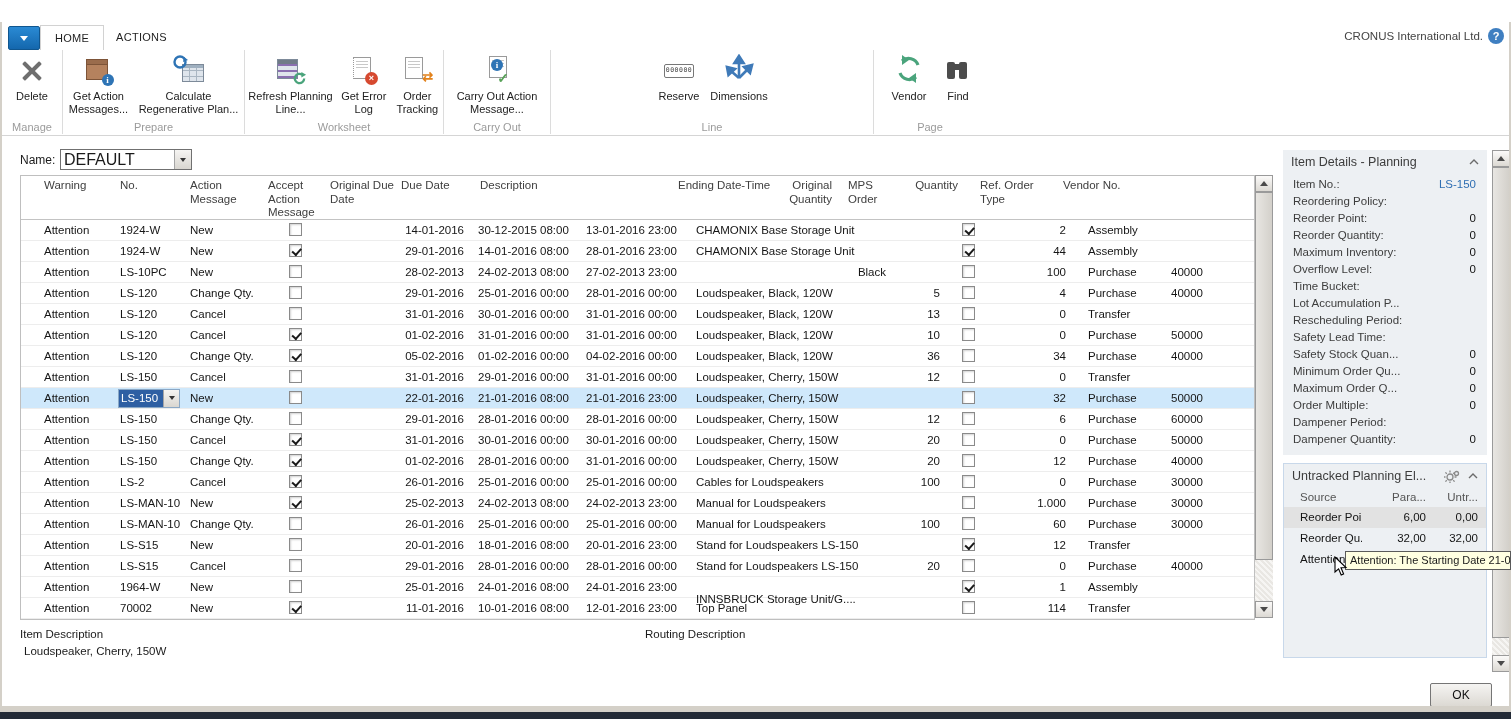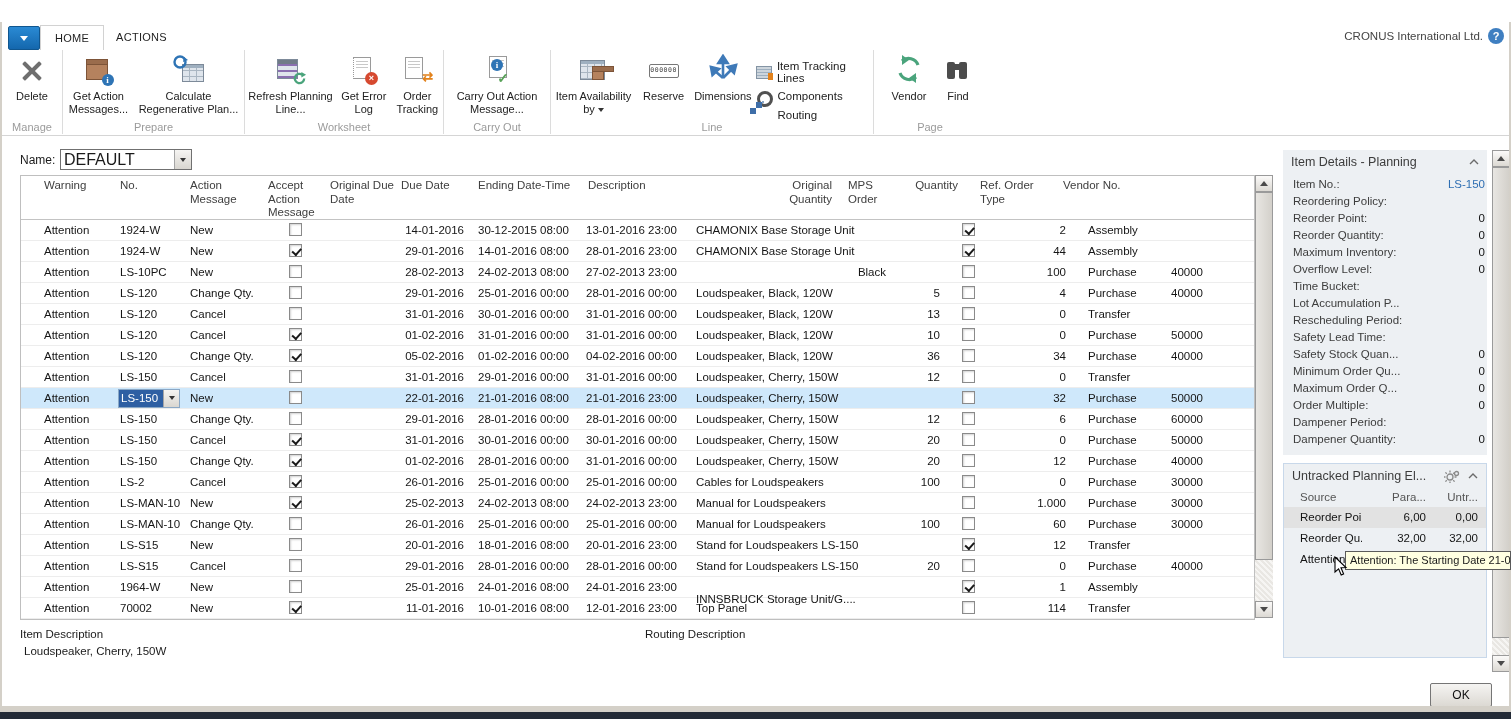--- a/index.html
+++ b/index.html
@@ -102,21 +102,21 @@
   .tri-dn-s{width:0;height:0;border-left:4px solid transparent;border-right:4px solid transparent;border-top:5px solid #4a4a4a;}
   .hatch{position:absolute;left:0;width:18px;background:repeating-linear-gradient(45deg,#e9e7e3 0 2px,#f6f5f3 2px 4px);}
   
   .foot-lab{position:absolute;font-size:11.5px;color:#1a1a1a;}
   
   .panel{position:absolute;left:1283px;width:204px;background:#edf0f3;}
   .panel-h{position:relative;height:24px;font-size:12.5px;color:#3c3c3c;padding:5px 6px 0 8px;box-sizing:border-box;}
   .chev{position:absolute;right:8px;top:9px;}
   .gear{position:absolute;right:26px;top:6px;}
   .fields{padding:2px 0 0 0;}
-  .f-row{display:flex;height:17px;font-size:11.5px;line-height:17px;padding:0 2px 0 10px;}
+  .f-row{display:flex;height:17px;font-size:11.5px;line-height:17px;padding:0 11px 0 10px;}
   .f-row .fl{flex:1;color:#3d3d3d;white-space:nowrap;overflow:hidden;}
   .f-row .fv{color:#111;}
   .f-row .fv.link{color:#2f6fb3;}
   .ut-head{display:flex;height:19px;font-size:11.5px;color:#555;line-height:19px;}
   .ut-row{display:flex;height:21px;font-size:11.5px;color:#141414;line-height:21px;}
   .ut-row.selgray{background:#e2e2e2;}
   .ut-c1{flex:1;padding-left:16px;white-space:nowrap;overflow:hidden;}
   .ut-c2{width:64px;text-align:right;}
   .ut-c3{width:52px;text-align:right;padding-right:8px;}
   .ut-head .ut-c1{padding-left:16px;}
@@ -223,27 +223,20 @@
             <span class="green-check" style="right:5px;bottom:2px;">✓</span>
           </div>
           <div class="blabel">Carry Out Action Message...</div>
         </div>
       </div>
       <div class="glabel">Carry Out</div>
     </div>
 
     <div class="rgroup" style="left:551px;width:323px;">
       <div class="btnrow">
-        <div class="bigbtn" style="width:86px;">
-          <div class="ic32">
-            <span class="gridtbl" style="left:4px;top:6px;width:23px;height:18px;"></span>
-            <span class="boxbrown" style="left:16px;top:16px;width:10px;height:8px;"></span>
-          </div>
-          <div class="blabel"><span>Item Availability by</span><span class="tri-dn"></span></div>
-        </div>
         <div class="bigbtn" style="width:52px;">
           <div class="ic32">
               <span class="reservebox">000000</span>
             </div>
           <div class="blabel">Reserve</div>
         </div>
         <div class="bigbtn" style="width:64px;">
           <div class="ic32">
             <svg width="30" height="30" viewBox="0 0 30 30">
               <g stroke="#3f7ab8" stroke-width="2.6" fill="#3f7ab8">
@@ -251,38 +244,20 @@
                   <polygon points="15,2 10.5,9 19.5,9"></polygon>
                 <line x1="15" y1="24" x2="24" y2="15"></line>
                   <polygon points="28,11 20,13 26,19"></polygon>
                 <line x1="15" y1="24" x2="7" y2="17"></line>
                   <polygon points="3,13 4.5,21 11,15"></polygon>
               </g>
             </svg>
           </div>
           <div class="blabel">Dimensions</div>
         </div>
-        <div class="smallstack" style="width:118px;">
-          <div class="smallbtn">
-            <span class="ic16">
-                <span class="itl-grid"></span>
-              </span>
-            <span>Item Tracking Lines</span>
-          </div>
-          <div class="smallbtn">
-            <span class="ic16">
-                <span class="ring"></span>
-              </span>
-            <span>Components</span>
-          </div>
-          <div class="smallbtn">
-            <span class="ic16"><span class="routesq"></span></span>
-            <span>Routing</span>
-          </div>
-        </div>
       </div>
       <div class="glabel">Line</div>
     </div>
 
     <div class="rgroup" style="left:874px;width:112px;border-right:none;">
       <div class="btnrow">
         <div class="bigbtn" style="width:54px;">
           <div class="ic32">
             <svg width="30" height="30" viewBox="0 0 30 30">
               <path d="M24 11 A10 10 0 0 0 8 7" fill="none" stroke="#4aa47c" stroke-width="3.2"></path>
@@ -313,22 +288,22 @@
   </div>
 
   <div class="grid">
     <div class="g-header" id="grid-header">
         <div class="g-hcell" style="width: 95px; padding-left: 23px; padding-right: 0px; text-align: left;">Warning</div>
         <div class="g-hcell" style="width: 70px; padding-left: 4px; padding-right: 0px; text-align: left;">No.</div>
         <div class="g-hcell" style="width: 78px; padding-left: 4px; padding-right: 0px; text-align: left;">Action Message</div>
         <div class="g-hcell" style="width: 62px; padding-left: 4px; padding-right: 0px; text-align: left;">Accept Action Message</div>
         <div class="g-hcell" style="width: 72px; padding-left: 4px; padding-right: 0px; text-align: left;">Original Due Date</div>
         <div class="g-hcell" style="width: 72px; padding-left: 3px; padding-right: 6px; text-align: left;">Due Date</div>
+        <div class="g-hcell" style="width: 200px; padding-left: 10px; padding-right: 0px; text-align: left;">Description</div>
         <div class="g-hcell" style="width: 108px; padding-left: 8px; padding-right: 0px; text-align: left; white-space: nowrap;">Ending Date-Time</div>
-        <div class="g-hcell" style="width: 200px; padding-left: 10px; padding-right: 0px; text-align: left;">Description</div>
         <div class="g-hcell" style="width: 62px; padding-left: 0px; padding-right: 8px; text-align: right;">Original Quantity</div>
         <div class="g-hcell" style="width: 40px; padding-left: 8px; padding-right: 0px; text-align: left;">MPS Order</div>
         <div class="g-hcell" style="width: 88px; padding-left: 0px; padding-right: 10px; text-align: right;">Quantity</div>
         <div class="g-hcell" style="width: 85px; padding-left: 12px; padding-right: 0px; text-align: left;">Ref. Order Type</div>
         <div class="g-hcell" style="width: 93px; padding-left: 10px; padding-right: 0px; text-align: left;">Vendor No.</div>
       </div>
     <div id="grid-body">
         <div class="g-row" style="top: 44px;">
           <div class="g-cell" style="width: 95px; padding-left: 23px; padding-right: 0px;">Attention</div>
           <div class="g-cell" style="width: 70px; padding-left: 4px; padding-right: 0px;">1924-W</div>

